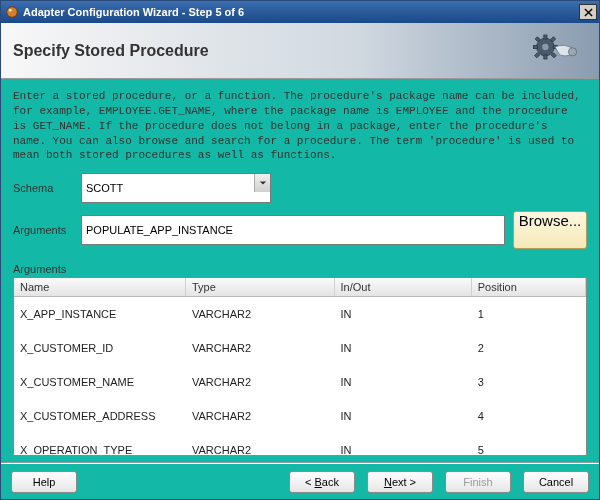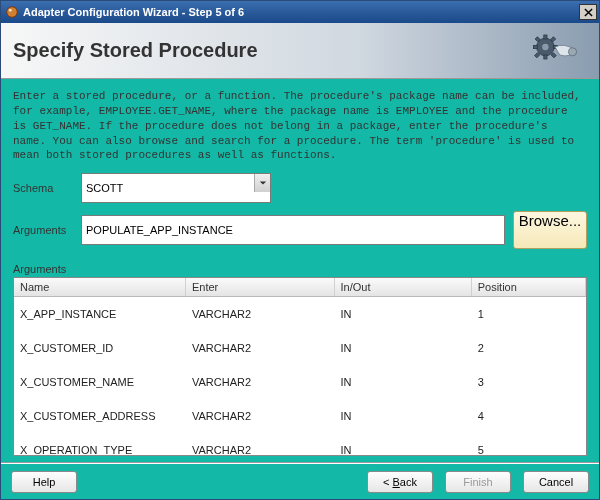--- a/index.html
+++ b/index.html
@@ -3,21 +3,21 @@
 <meta charset="utf-8">
 <style>
   * { box-sizing: border-box; }
   html, body { margin: 0; padding: 0; font-family: Tahoma, Arial, sans-serif; font-size: 11px; }
   .window { width: 600px; height: 500px; border: 1px solid #2a4a7a; background: #14b8a6; display: flex; flex-direction: column; }
   .titlebar { height: 22px; background: linear-gradient(to bottom, #3b6fb0 0%, #2a5a9a 50%, #1a4a8a 100%); color: #fff; display: flex; align-items: center; padding: 0 2px 0 4px; font-weight: bold; font-size: 11px; }
   .titlebar .icon { width: 14px; height: 14px; margin-right: 4px; display: inline-flex; align-items: center; justify-content: center; }
   .titlebar .title { flex: 1; }
   .titlebar .close { width: 18px; height: 16px; background: #d4d0c8; border: 1px solid #333; color: #000; display: flex; align-items: center; justify-content: center; font-family: Arial; font-size: 10px; font-weight: bold; cursor: pointer; }
   .header-band { height: 56px; background: linear-gradient(to right, #f7f7f7 0%, #d0d8e0 60%, #8a9cb0 100%); position: relative; display: flex; align-items: center; padding-left: 12px; border-bottom: 1px solid #9a9a9a; }
-  .header-band .heading { font-size: 20px; font-weight: bold; color: #333; }
+  .header-band .heading { font-size: 16px; font-weight: bold; color: #333; }
   .header-gear { position: absolute; right: 20px; top: 8px; }
   .content { flex: 1; padding: 10px 12px 6px 12px; display:flex; flex-direction:column; overflow:hidden; }
   .instruction { color: #333; line-height: 1.35; margin-bottom: 10px; font-family: Liberation Mono, monospace; }
   .form-row { display: flex; align-items: center; margin-bottom: 8px; }
   .form-label { width: 68px; color: #333; }
   .select-wrap { position: relative; width: 190px; height: 30px; background: #fff; border: 1px solid #7a7a7a; display:flex; align-items:center; padding: 0 18px 0 4px; cursor:pointer; }
   .select-wrap .arrow { position:absolute; right:0; top:0; width:16px; height:18px; background: linear-gradient(#f0f0f0,#d0d0d0); border-left:1px solid #aaa; display:flex; align-items:center; justify-content:center; }
   .arrow svg { width:8px; height:8px; }
   .text-input { flex:1; height:20px; background:#fff; border:1px solid #7a7a7a; padding:14px 4px; display:flex; align-items:center; margin-right:8px; }
   .browse-btn { width:74px; height:38px; background: linear-gradient(#fdf7e0,#f5e8b8); border:1px solid #b0a060; border-radius:3px; font-size:15px; cursor:pointer; text-align:center; display:flex; justify-content:center; }
@@ -106,21 +106,21 @@
       <table>
         <colgroup>
             <col style="width:30%">
             <col style="width:26%">
             <col style="width:24%">
             <col style="width:20%">
           </colgroup>
         <thead>
           <tr>
             <th>Name</th>
-            <th>Enter</th>
+            <th>Type</th>
             <th>In/Out</th>
             <th>Position</th>
           </tr>
         </thead>
         <tbody id="args-body">
             <tr>
               <td>X_APP_INSTANCE</td>
               <td>VARCHAR2</td>
               <td>IN</td>
               <td>1</td>
@@ -163,20 +163,23 @@
   <div class="divider"></div>
 
   <div class="footer">
     <div class="btn">
         <span>Help</span>
       </div>
     <div class="spacer"></div>
     <div class="btn">
         <span>&lt; <span class="mn">B</span>ack</span>
       </div>
+    <div class="btn">
+        <span><span class="mn">N</span>ext &gt;</span>
+      </div>
     <div class="btn disabled">
         <span><span class="mn" style="text-decoration:none">F</span>inish</span>
       </div>
     <div class="btn">
         <span>Cancel</span>
       </div>
   </div>
 
 </div>
 

